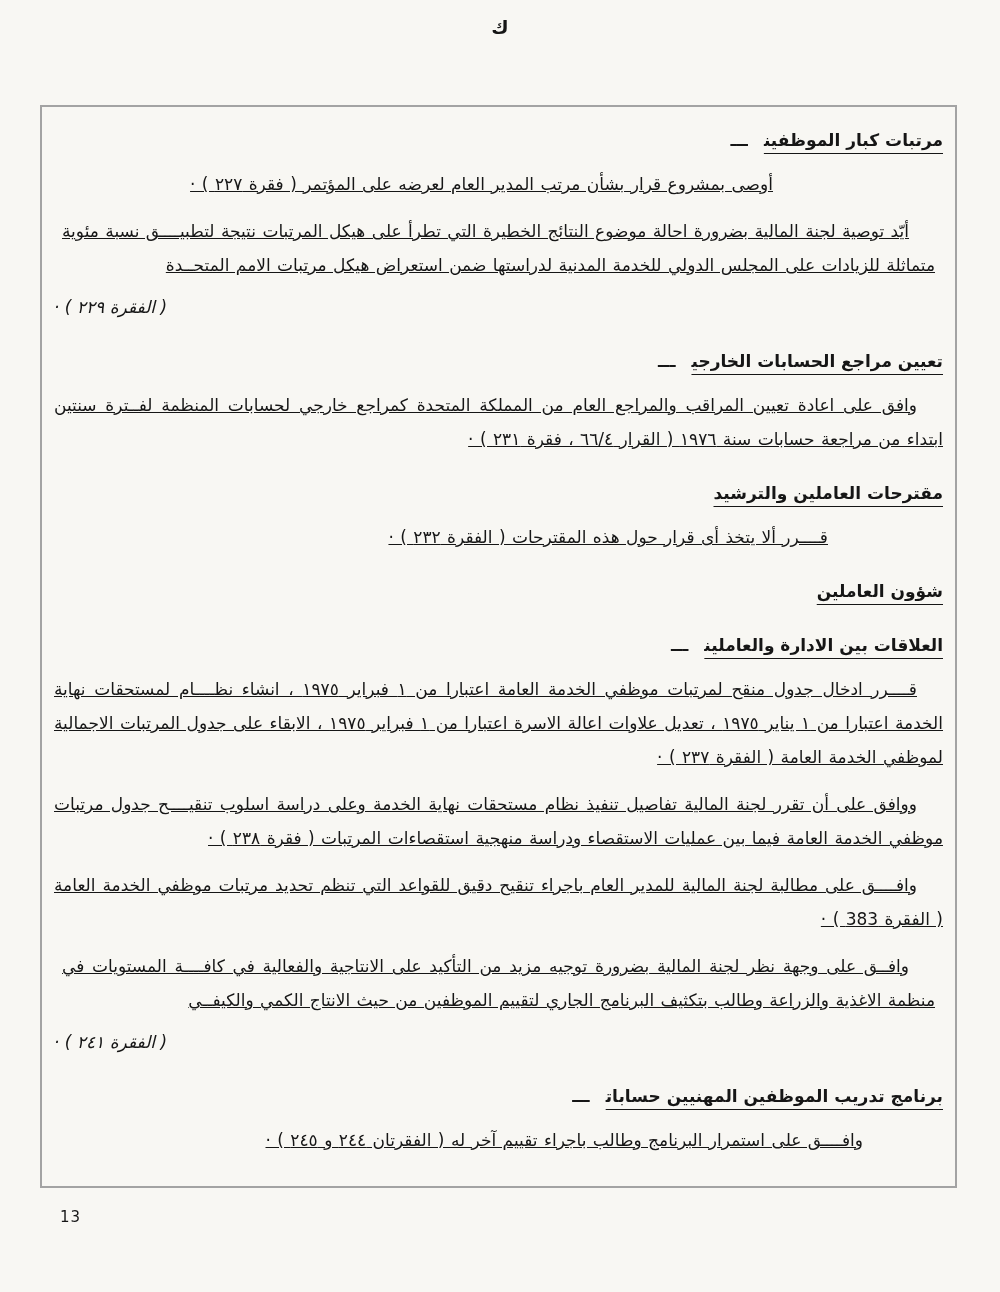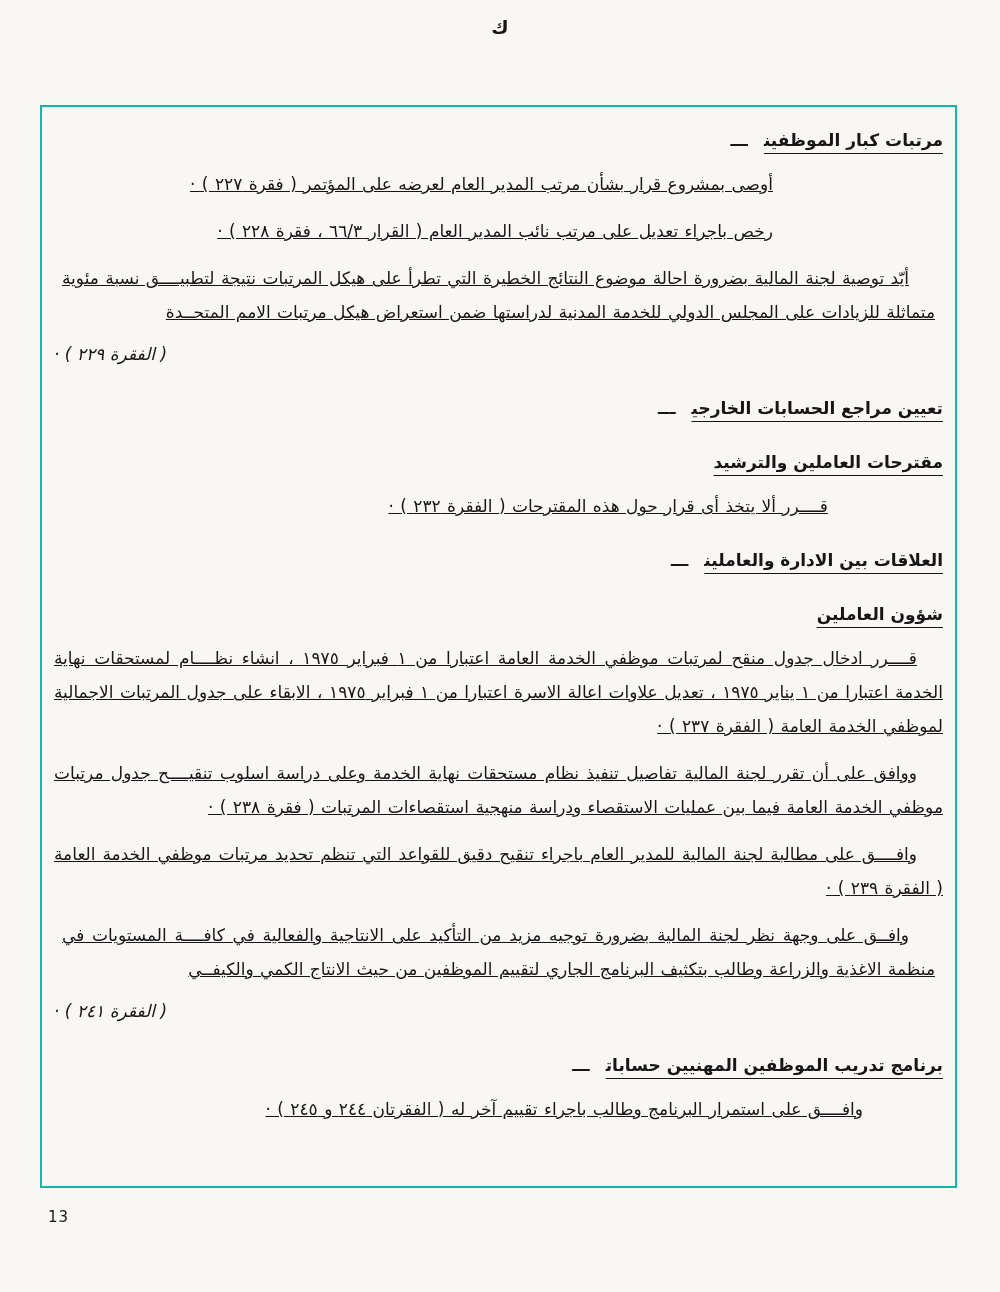--- a/index.html
+++ b/index.html
@@ -13,21 +13,21 @@
   .page { position: relative; width: 1000px; height: 1292px; overflow: hidden; }
 
   .top-mark {
     position: absolute; top: 16px; left: 0; width: 100%;
     text-align: center; font-size: 19px; font-weight: bold;
   }
 
   .frame {
     position: absolute; top: 105px; left: 40px;
     width: 917px; height: 1083px;
-    border: 2px solid #14b8a6;
+    border: 2px solid #a3a3a3;
     padding: 14px 12px 8px 12px;
     direction: rtl;
     overflow: hidden;
     font-size: 17px;
     line-height: 34px;
   }
   .frame > :first-child { margin-top: 2px; }
 
   .h {
     margin: 20px 0 10px;
@@ -51,70 +51,70 @@
   .para-group { margin: 0 0 13px; }
   .para-group .para { margin: 8px; }
   .cite { margin: 0 0 13px; text-align: left; direction: rtl; font-style: italic; }
 
   .ind-xl { text-indent: 170px; }
   .ind-lg { text-indent: 115px; }
   .ind-md { text-indent: 80px; }
   .ind-sm { text-indent: 26px; }
 
   .page-number {
-    position: absolute; left: 48px; top: 1208px;
+    position: absolute; left: 60px; top: 1208px;
     font-size: 15px; letter-spacing: 1px;
   }
 </style>
 </head>
 <body>
 
 <div class="page">
 
   <div class="top-mark">ك</div>
 
   <div class="frame">
 
     <div class="h">
       <span class="h-text">مرتبات كبار الموظفين</span><span class="dash">ـــ</span>
     </div>
 
     <p class="para ind-xl">أوصى بمشروع قرار بشأن مرتب المدير العام لعرضه على المؤتمر ( فقرة ٢٢٧ ) ·</p>
 
-    <p class="para ind-xl">رخص باجراء تعديل على مرتب نائب المدير العام ( القرار ٦٦/٣ ، فقرة ٢٢٨ ) ·</p>
 
     <div class="para-group">
       <p class="para ind-sm">أيّد توصية لجنة المالية بضرورة احالة موضوع النتائج الخطيرة التي تطرأ على هيكل المرتبات نتيجة لتطبيــــق نسبة مئوية متماثلة للزيادات على المجلس الدولي للخدمة المدنية لدراستها ضمن استعراض هيكل مرتبات الامم المتحــدة</p>
       <p class="cite">( الفقرة ٢٢٩ ) ·</p>
     </div>
 
     <div class="h">
       <span class="h-text">تعيين مراجع الحسابات الخارجي</span><span class="dash">ـــ</span>
     </div>
 
+    <p class="para ind-sm">وافق على اعادة تعيين المراقب والمراجع العام من المملكة المتحدة كمراجع خارجي لحسابات المنظمة لفــترة سنتين ابتداء من مراجعة حسابات سنة ١٩٧٦ ( القرار ٦٦/٤ ، فقرة ٢٣١ ) ·</p>
 
     <div class="h">
       <span class="h-text">مقترحات العاملين والترشيد</span>
     </div>
 
     <p class="para ind-lg">قــــرر ألا يتخذ أى قرار حول هذه المقترحات ( الفقرة ٢٣٢ ) ·</p>
 
     <div class="h">
-      <span class="h-text">العلاقات بين الادارة والعاملين</span><span class="dash">ـــ</span>
+      <span class="h-text">شؤون العاملين</span>
     </div>
 
     <div class="h">
-      <span class="h-text">شؤون العاملين</span>
+      <span class="h-text">العلاقات بين الادارة والعاملين</span><span class="dash">ـــ</span>
     </div>
 
     <p class="para ind-sm">قــــرر ادخال جدول منقح لمرتبات موظفي الخدمة العامة اعتبارا من ١ فبراير ١٩٧٥ ، انشاء نظــــام لمستحقات نهاية الخدمة اعتبارا من ١ يناير ١٩٧٥ ، تعديل علاوات اعالة الاسرة اعتبارا من ١ فبراير ١٩٧٥ ، الابقاء على جدول المرتبات الاجمالية لموظفي الخدمة العامة ( الفقرة ٢٣٧ ) ·</p>
 
     <p class="para ind-sm">ووافق على أن تقرر لجنة المالية تفاصيل تنفيذ نظام مستحقات نهاية الخدمة وعلى دراسة اسلوب تنقيــــح جدول مرتبات موظفي الخدمة العامة فيما بين عمليات الاستقصاء ودراسة منهجية استقصاءات المرتبات ( فقرة ٢٣٨ ) ·</p>
 
-    <p class="para ind-sm">وافــــق على مطالبة لجنة المالية للمدير العام باجراء تنقيح دقيق للقواعد التي تنظم تحديد مرتبات موظفي الخدمة العامة ( الفقرة ٢٣٩ ) ·</p>
+    <p class="para ind-sm">وافــــق على مطالبة لجنة المالية للمدير العام باجراء تنقيح دقيق للقواعد التي تنظم تحديد مرتبات موظفي الخدمة العامة ( الفقرة 383 ) ·</p>
 
     <div class="para-group">
       <p class="para ind-sm">وافــق على وجهة نظر لجنة المالية بضرورة توجيه مزيد من التأكيد على الانتاجية والفعالية في كافــــة المستويات في منظمة الاغذية والزراعة وطالب بتكثيف البرنامج الجاري لتقييم الموظفين من حيث الانتاج الكمي والكيفــي</p>
       <p class="cite">( الفقرة ٢٤١ ) ·</p>
     </div>
 
     <div class="h">
       <span class="h-text">برنامج تدريب الموظفين المهنيين حسابات</span><span class="dash">ـــ</span>
     </div>
 

